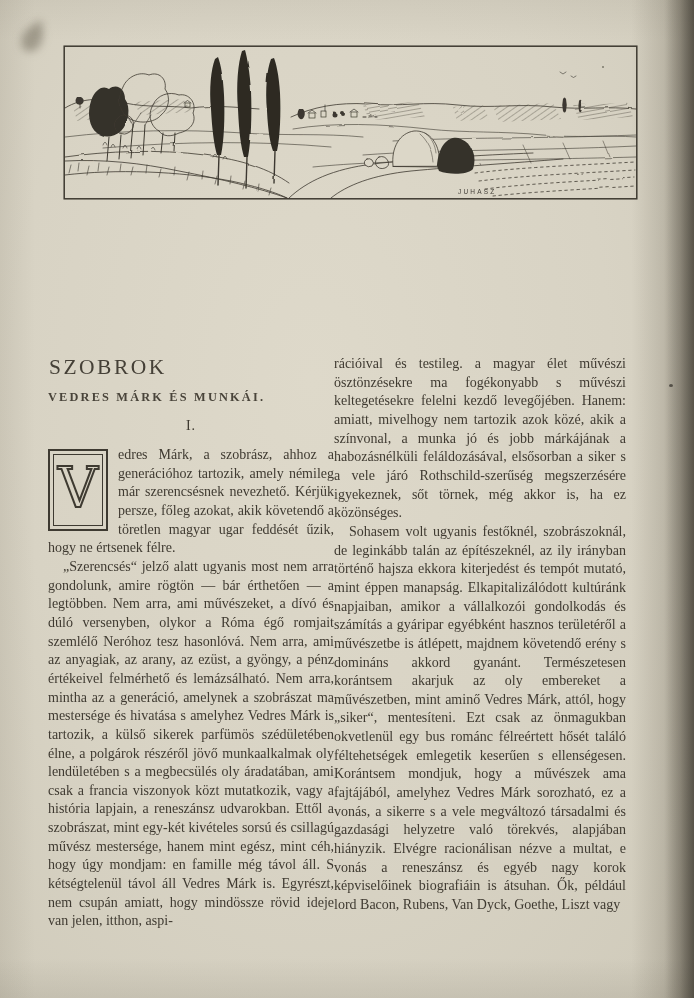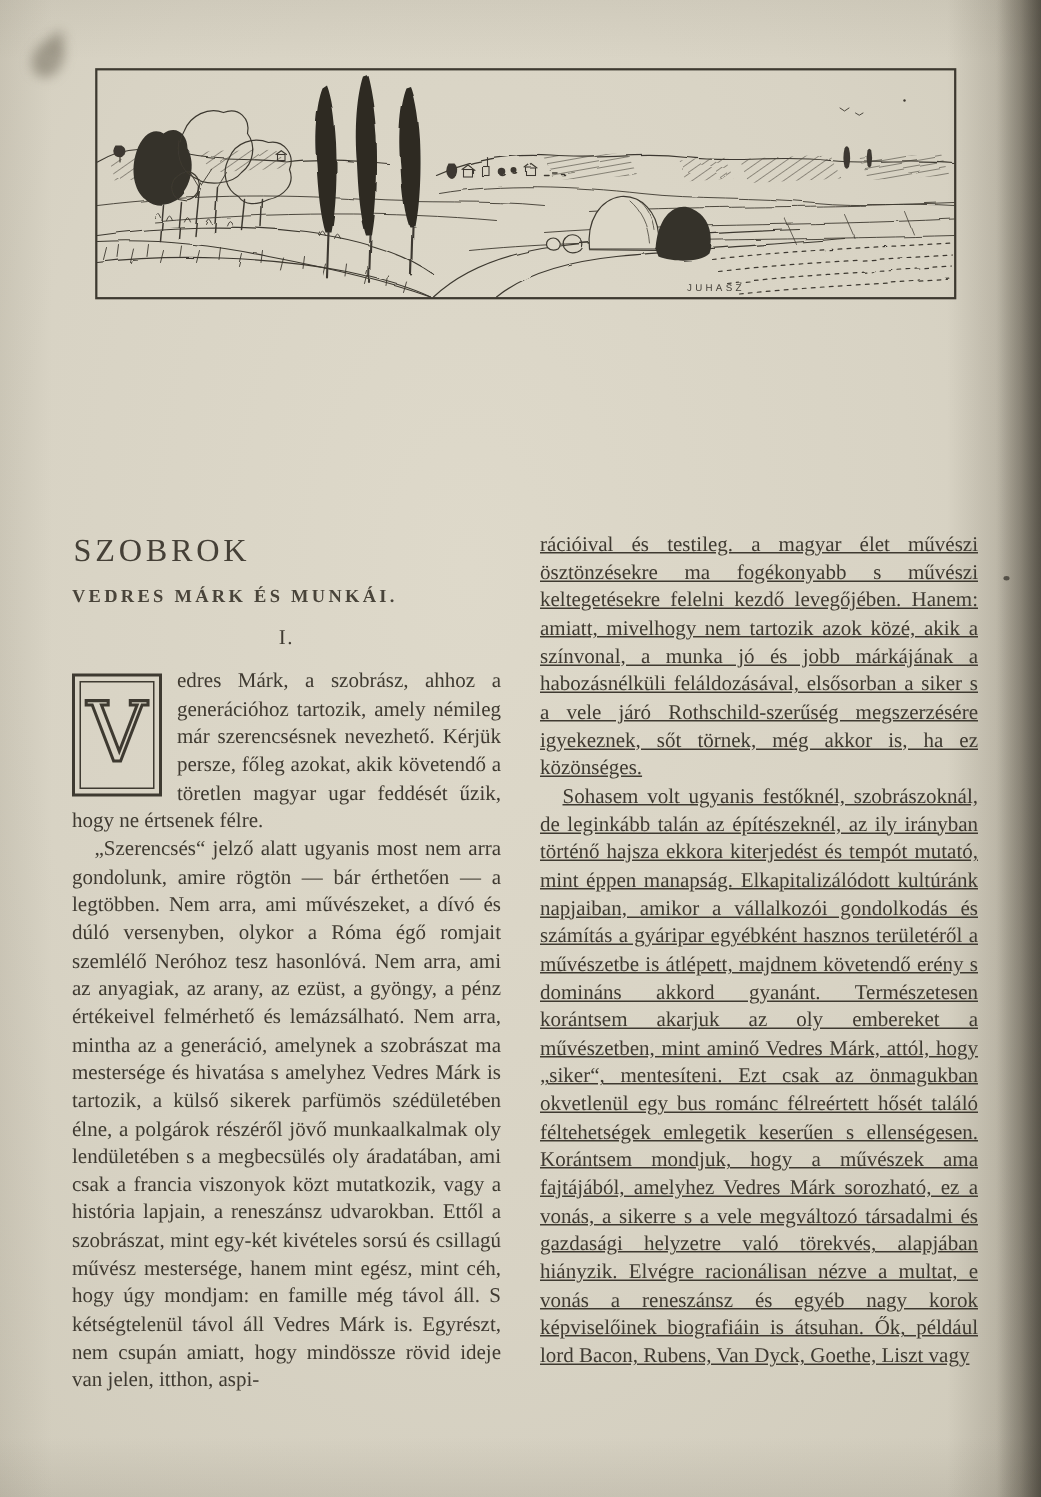--- a/index.html
+++ b/index.html
@@ -22,23 +22,23 @@
   .smudge {
     position:absolute; left:22px; top:26px; width:20px; height:26px;
     background:rgba(95,88,74,0.45); border-radius:60% 40% 55% 45%;
     filter:blur(4px); transform:rotate(18deg);
   }
   .smudge.s2 { left:33px; top:20px; width:10px; height:12px; opacity:.7; }
   .speck { position:absolute; left:669px; top:384px; width:4px; height:3px; background:#56524a; border-radius:50%; }
 
   figure.headpiece { position:absolute; left:63px; top:45px; width:575px; height:155px; margin:0; }
 
-  .article { position:absolute; left:48px; top:355px; width:604px; display:flex; gap:26px; }
+  .article { position:absolute; left:48px; top:355px; width:604px; display:flex; }
   .col-left  { width:286px; }
-  .col-right { width:292px;text-decoration:underline; }
+  .col-right { width:292px; }
 
   h1.title {
     font-size:21.5px; font-weight:normal; letter-spacing:2.5px;
     margin:0 0 10px 1px; color:#454037;
   }
   .subtitle {
     font-size:12.3px; letter-spacing:2.2px;
     margin:0 0 13px 0; color:#49443a;
   }
   .numeral { text-align:center; font-size:14px; letter-spacing:1px; margin:0 0 12px 0; }

